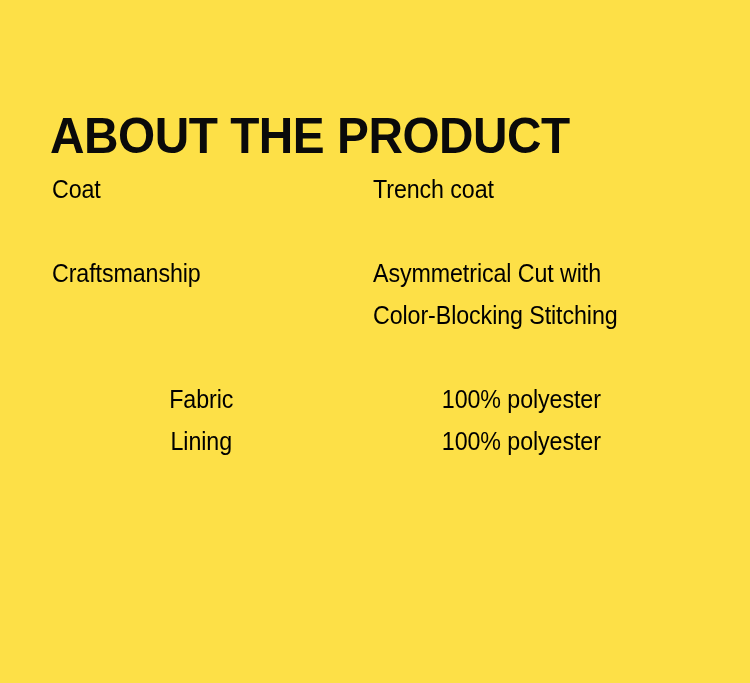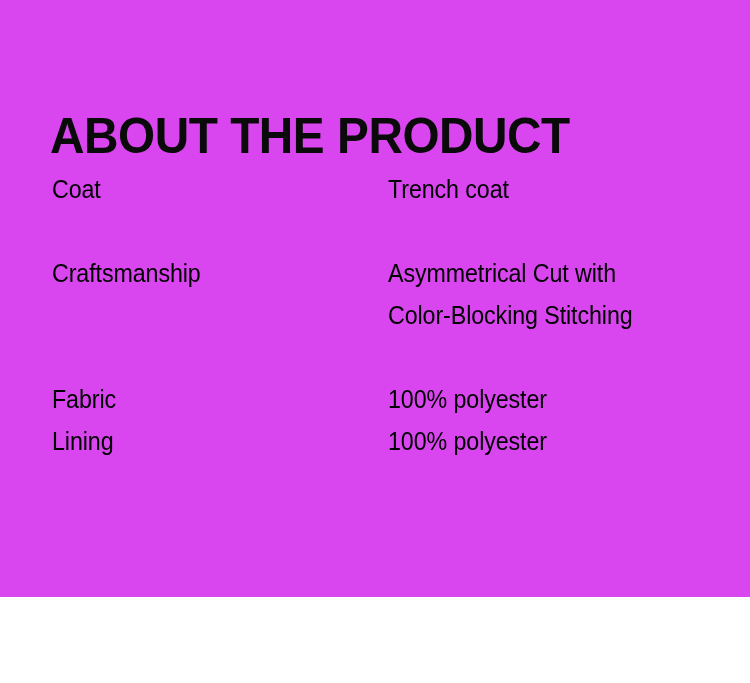--- a/index.html
+++ b/index.html
@@ -3,22 +3,22 @@
 <meta charset="utf-8">
 <style>
   html, body {
     margin: 0;
     padding: 0;
     background: #ffffff;
   }
   .page {
     position: relative;
     width: 750px;
-    height: 597px;
-    background: #d946ef;
+    height: 683px;
+    background: #fde047;
     overflow: hidden;
     font-family: "Liberation Sans", "DejaVu Sans", sans-serif;
     color: #000000;
     -webkit-font-smoothing: antialiased;
   }
 
   
   .section-heading {
     position: absolute;
     left: 50px;
@@ -39,26 +39,26 @@
     position: absolute;
     left: 52px;
     top: 168px;
     width: 640px;
   }
   .spec-group {
     margin-bottom: 42px;
   }
   .spec-group:last-child {
     margin-bottom: 0;
+    text-align: center;
   }
   .spec-row {
     display: flex;
     align-items: flex-start;
     height: 42px;
-    gap: 15px;
   }
   .spec-row.multiline {
     height: auto;
   }
   .spec-label {
     flex: 0 0 321px;
     font-size: 25px;
     line-height: 42px;
     font-weight: 400;
     letter-spacing: -0.1px;

